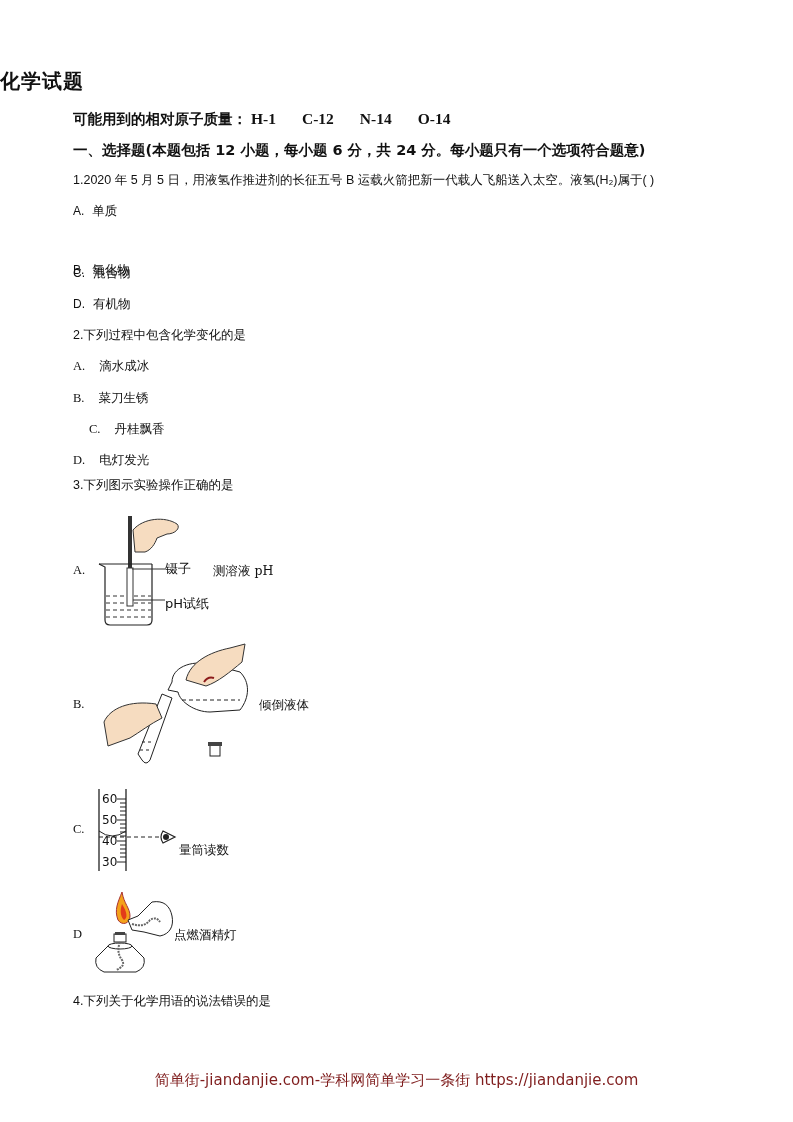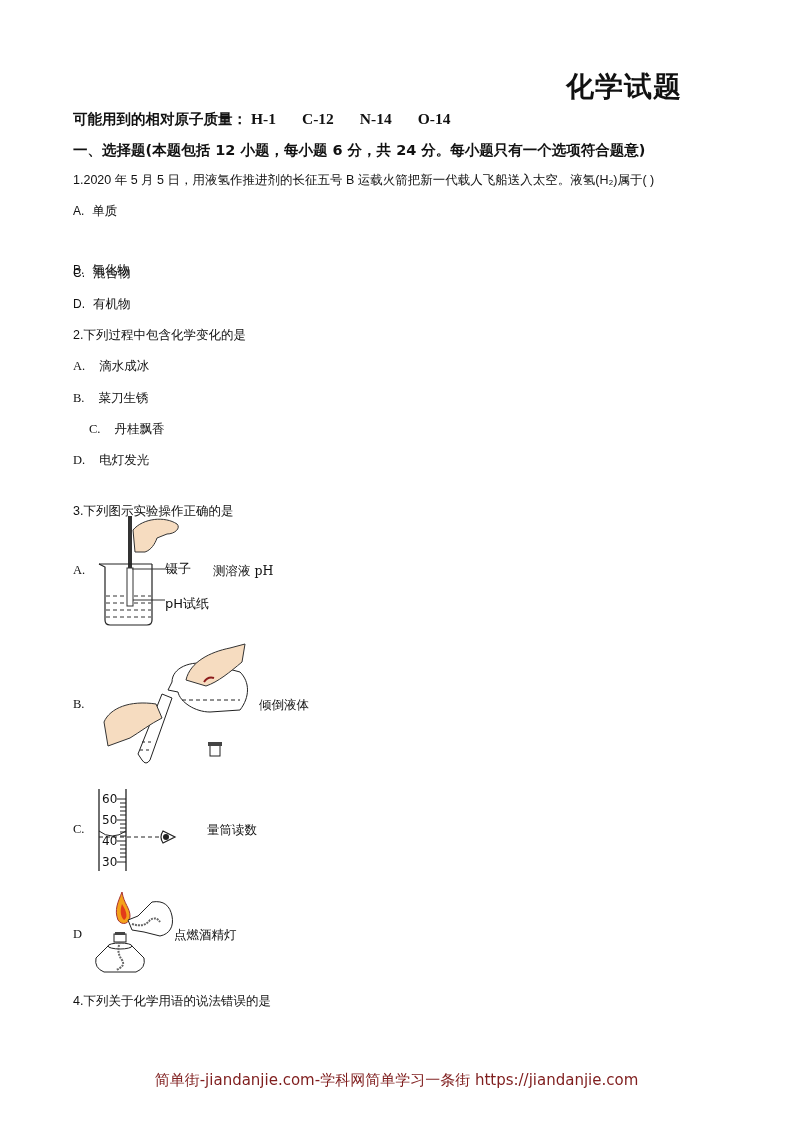--- a/index.html
+++ b/index.html
@@ -1,19 +1,19 @@
 <!DOCTYPE html>
 <html><head>
 <meta charset="utf-8">
 <style>
   html, body { margin:0; padding:0; background:#fff; }
   body { width:793px; height:1122px; position:relative; overflow:hidden;
          font-family:"DejaVu Serif", serif; color:#111; }
   .abs { position:absolute; }
-  .title { left:0; width:682px; top:68px; text-align:right; font-size:28px; font-weight:bold;
+  .title { left:0; width:682px; top:68px; text-align:left; font-size:20px; font-weight:bold;
            font-family:"DejaVu Sans", sans-serif; letter-spacing:1px; }
   .bold-line { font-family:"DejaVu Sans", sans-serif; font-weight:bold; font-size:14.5px; }
   .bold-line .mass { font-family:"Liberation Serif", serif; font-weight:bold; font-size:15.5px; margin-left:26px; }
   .bold-line .mass.first { margin-left:4px; }
   .q { font-size:12.5px; font-family:Liberation Sans, sans-serif; }
   .opt { font-size:12.5px; }
   .opt .lbl { font-family:"Liberation Sans", sans-serif; font-size:12px; margin-right:8px; }
   .opt.serif .lbl { font-family:"Liberation Serif", serif; font-size:12.5px; margin-right:14px; }
   .fig-lbl { font-family:"Liberation Serif", serif; font-size:12.5px; }
   .caption { font-size:12.5px; }
@@ -37,21 +37,21 @@
 <div class="abs opt" style="left:73px; top:234px;margin-top:28px;"><span class="lbl">B.</span><span>氧化物</span></div>
 <div class="abs opt" style="left:73px; top:265px;"><span class="lbl">C.</span><span>混合物</span></div>
 <div class="abs opt" style="left:73px; top:296px;"><span class="lbl">D.</span><span>有机物</span></div>
 
 <div class="abs q" style="left:73px; top:327px;">2.下列过程中包含化学变化的是</div>
 <div class="abs opt serif" style="left:73px; top:358px;"><span class="lbl">A.</span><span>滴水成冰</span></div>
 <div class="abs opt serif" style="left:73px; top:390px;"><span class="lbl">B.</span><span>菜刀生锈</span></div>
 <div class="abs opt serif" style="left:69px; top:421px;margin-left:20px;"><span class="lbl">C.</span><span>丹桂飘香</span></div>
 <div class="abs opt serif" style="left:73px; top:452px;"><span class="lbl">D.</span><span>电灯发光</span></div>
 
-<div class="abs q" style="left:73px; top:503px;text-align:right;">3.下列图示实验操作正确的是</div>
+<div class="abs q" style="left:73px; top:477px;text-align:right;">3.下列图示实验操作正确的是</div>
 
 <div class="abs fig-lbl" style="left:73px; top:563px;">A.</div>
 <svg class="abs" style="left:95px; top:512px;" width="130" height="118">
 
   <path d="M38 18 C48 6, 70 4, 82 12 C86 16, 80 22, 72 22 L62 26 C60 32, 56 38, 50 40 L40 40 Z" fill="#f6dcc0" stroke="#333" stroke-width="1"></path>
 
   <rect x="33" y="4" width="4" height="52" fill="#333"></rect>
 
   <path d="M4 52 L10 55 L10 108 Q10 113 15 113 L52 113 Q57 113 57 108 L57 52" fill="none" stroke="#222" stroke-width="1.2"></path>
   <line x1="4" y1="52" x2="57" y2="52" stroke="#222" stroke-width="1"></line>
@@ -120,21 +120,21 @@
   <text x="7" y="58" font-size="12" fill="#111">40</text>
   <text x="7" y="79" font-size="12" fill="#111">30</text>
 
   <path d="M4 44 Q17 54, 31 44" fill="none" stroke="#222" stroke-width="1"></path>
 
   <line x1="4" y1="50" x2="66" y2="50" stroke="#222" stroke-width="1" stroke-dasharray="4 3"></line>
 
   <path d="M68 44 L80 50 L68 56 Q64 50, 68 44 Z" fill="#fff" stroke="#222" stroke-width="1.2"></path>
   <circle cx="71" cy="50" r="3" fill="#222"></circle>
 </svg>
-<div class="abs caption" style="left:179px; top:822px;margin-left:28px;">量筒读数</div>
+<div class="abs caption" style="left:179px; top:842px;">量筒读数</div>
 
 <div class="abs fig-lbl" style="left:73px; top:927px;">D</div>
 <svg class="abs" style="left:90px; top:890px;" width="85" height="90">
 
   <path d="M32 2 C28 12, 24 20, 28 30 C32 36, 40 34, 40 26 C40 18, 34 14, 32 2 Z" fill="#f4a21a" stroke="#a33" stroke-width="1"></path>
   <path d="M32 14 C30 20, 30 26, 34 30 C38 28, 37 22, 32 14 Z" fill="#e23b1a"></path>
 
   <path d="M38 30 L48 26 L62 12 C74 10, 80 16, 82 26 C84 36, 80 44, 70 46 L54 42 L42 40 Z" fill="#fff" stroke="#222" stroke-width="1"></path>
   <path d="M42 34 Q54 38, 60 30 Q66 26, 70 32" fill="none" stroke="#666" stroke-width="2" stroke-dasharray="2 1"></path>
 

